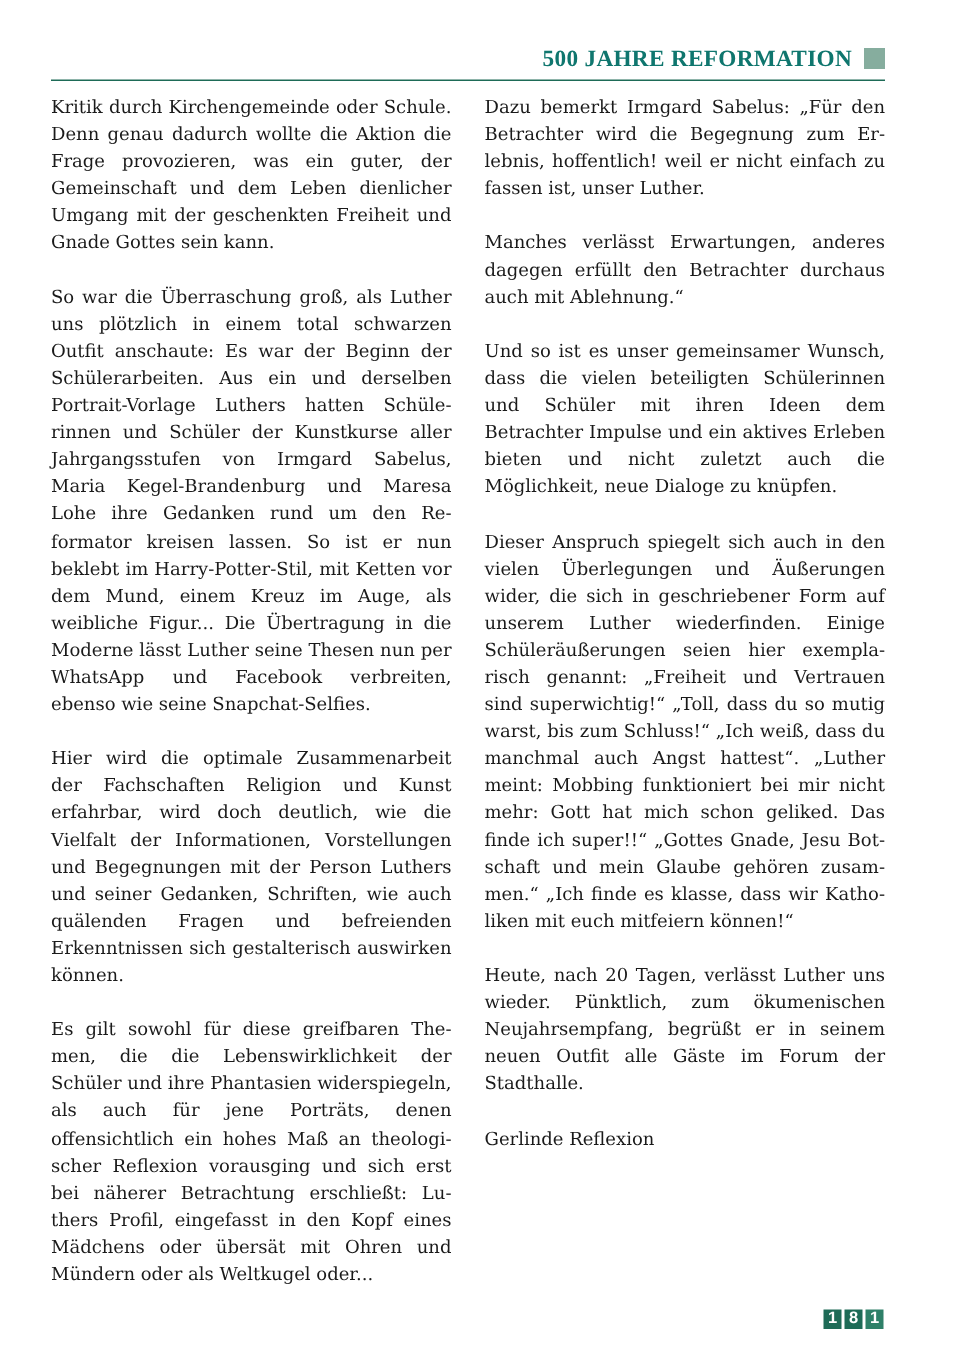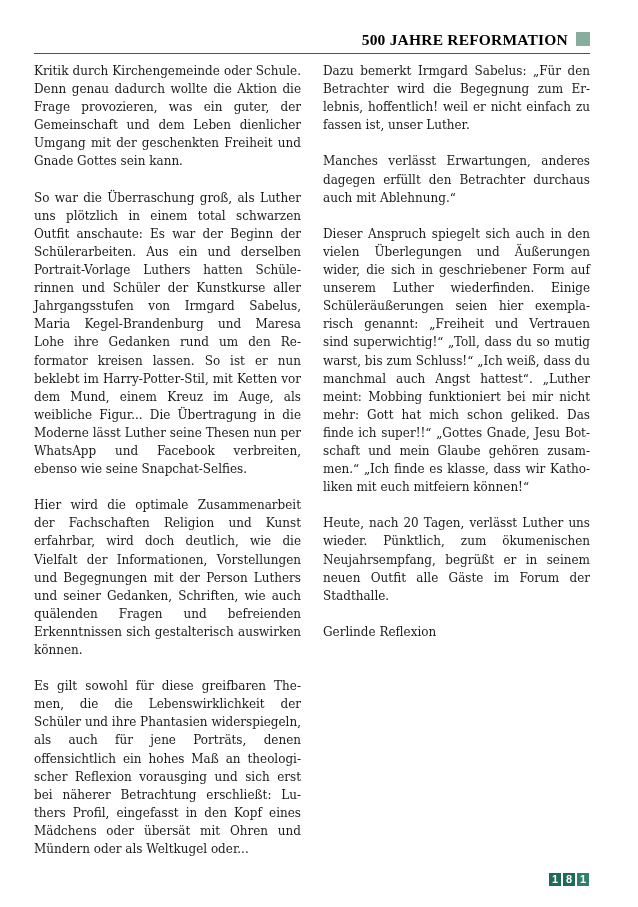--- a/index.html
+++ b/index.html
@@ -2,21 +2,21 @@
 <html><head>
 <meta charset="utf-8">
 <style>
   html, body { margin: 0; padding: 0; background: #ffffff; }
   body { width: 638px; height: 907px; position: relative; overflow: hidden;
          font-family: "DejaVu Serif", "Liberation Serif", serif; color: #1a1a1a; }
   .header { position: absolute; left: 34px; top: 26px; width: 556px; height: 27px;
             border-bottom: 1.5px solid #1e6b57; }
   .header-title { position: absolute; right: 22px; top: 5px;
                   font-family: "Liberation Serif", serif; font-weight: bold;
-                  font-size: 15.5px; color: #000000; letter-spacing: 0.2px; }
+                  font-size: 15.5px; color: #0f766e; letter-spacing: 0.2px; }
   .header-square { position: absolute; right: 0; top: 6px; width: 14px; height: 14px;
                    background: #86ad9e; }
   .col { position: absolute; top: 62px; font-size: 12px; line-height: 18.1px;
          text-align: justify; hyphens: manual; }
   .col-left { left: 34px; width: 267px; }
   .col-right { left: 323px; width: 267px; }
   .col p { margin: 0 0 18.1px 0; }
   .signature { text-align: left; }
   .page-number { position: absolute; left: 549px; top: 873px; display: flex; gap: 2px; }
   .page-number span { display: inline-block; width: 12px; height: 13px; background: #1e6b57;
@@ -35,20 +35,21 @@
 <div class="col col-left">
   <p>Kritik durch Kirchengemeinde oder Schule. Denn genau dadurch wollte die Aktion die Frage provozieren, was ein guter, der Gemeinschaft und dem Leben dienlicher Umgang mit der geschenkten Freiheit und Gnade Gottes sein kann.</p>
   <p>So war die Überraschung groß, als Luther uns plötzlich in einem total schwarzen Outfit anschaute: Es war der Beginn der Schülerarbeiten. Aus ein und derselben Portrait-Vorlage Luthers hatten Schüle­rinnen und Schüler der Kunstkurse aller Jahrgangsstufen von Irmgard Sabelus, Maria Kegel-Brandenburg und Maresa Lohe ihre Gedanken rund um den Re­formator kreisen lassen. So ist er nun beklebt im Harry-Potter-Stil, mit Ketten vor dem Mund, einem Kreuz im Auge, als weibliche Figur... Die Übertragung in die Moderne lässt Luther seine Thesen nun per WhatsApp und Facebook verbreiten, ebenso wie seine Snapchat-Selfies.</p>
   <p>Hier wird die optimale Zusammenarbeit der Fachschaften Religion und Kunst erfahrbar, wird  doch deutlich, wie die Vielfalt der Informationen, Vorstellun­gen und Begegnungen mit der Person Luthers und seiner Gedanken, Schriften, wie auch quälenden Fragen und befrei­enden Erkenntnissen sich gestalterisch auswirken können.</p>
   <p>Es gilt sowohl für diese greifbaren The­men, die die Lebenswirklichkeit der Schüler und ihre Phantasien widerspie­geln, als auch für jene Porträts, denen offensichtlich ein hohes Maß an theologi­scher Reflexion vorausging und sich erst bei näherer Betrachtung erschließt: Lu­thers Profil, eingefasst in den Kopf eines Mädchens oder übersät mit Ohren und Mündern oder als Weltkugel oder...</p>
 </div>
 
 <div class="col col-right">
   <p>Dazu bemerkt Irmgard Sabelus: „Für den Betrachter wird die Begegnung zum Er­lebnis, hoffentlich! weil er nicht einfach zu fassen ist, unser Luther.</p>
   <p>Manches verlässt Erwartungen, anderes dagegen erfüllt den Betrachter durchaus auch mit Ablehnung.“</p>
+  <p>Und so ist es unser gemeinsamer Wunsch, dass die vielen beteiligten Schü­lerinnen und Schüler mit ihren Ideen dem Betrachter Impulse und ein aktives Erleben bieten und nicht zuletzt auch die Möglichkeit, neue Dialoge zu knüpfen.</p>
   <p>Dieser Anspruch spiegelt sich auch in den vielen Überlegungen und Äußerun­gen wider, die sich in geschriebener Form auf unserem Luther wiederfinden. Einige Schüleräußerungen seien hier exempla­risch genannt: „Freiheit und Vertrauen sind superwichtig!“ „Toll, dass du so mutig warst, bis zum Schluss!“ „Ich weiß, dass du manchmal auch Angst hattest“. „Luther meint: Mobbing funktioniert bei mir nicht mehr: Gott hat mich schon geliked. Das finde ich super!!“ „Gottes Gnade, Jesu Bot­schaft und mein Glaube gehören zusam­men.“ „Ich finde es klasse, dass wir Katho­liken mit euch mitfeiern können!“</p>
   <p>Heute, nach 20 Tagen, verlässt Luther uns wieder. Pünktlich, zum ökumeni­schen Neujahrsempfang, begrüßt er in seinem neuen Outfit alle Gäste im Forum der Stadthalle.</p>
   <p class="signature">Gerlinde Reflexion</p>
 </div>
 
 <div class="page-number">
   <span>1</span>
   <span>8</span>
   <span>1</span>
 </div>

